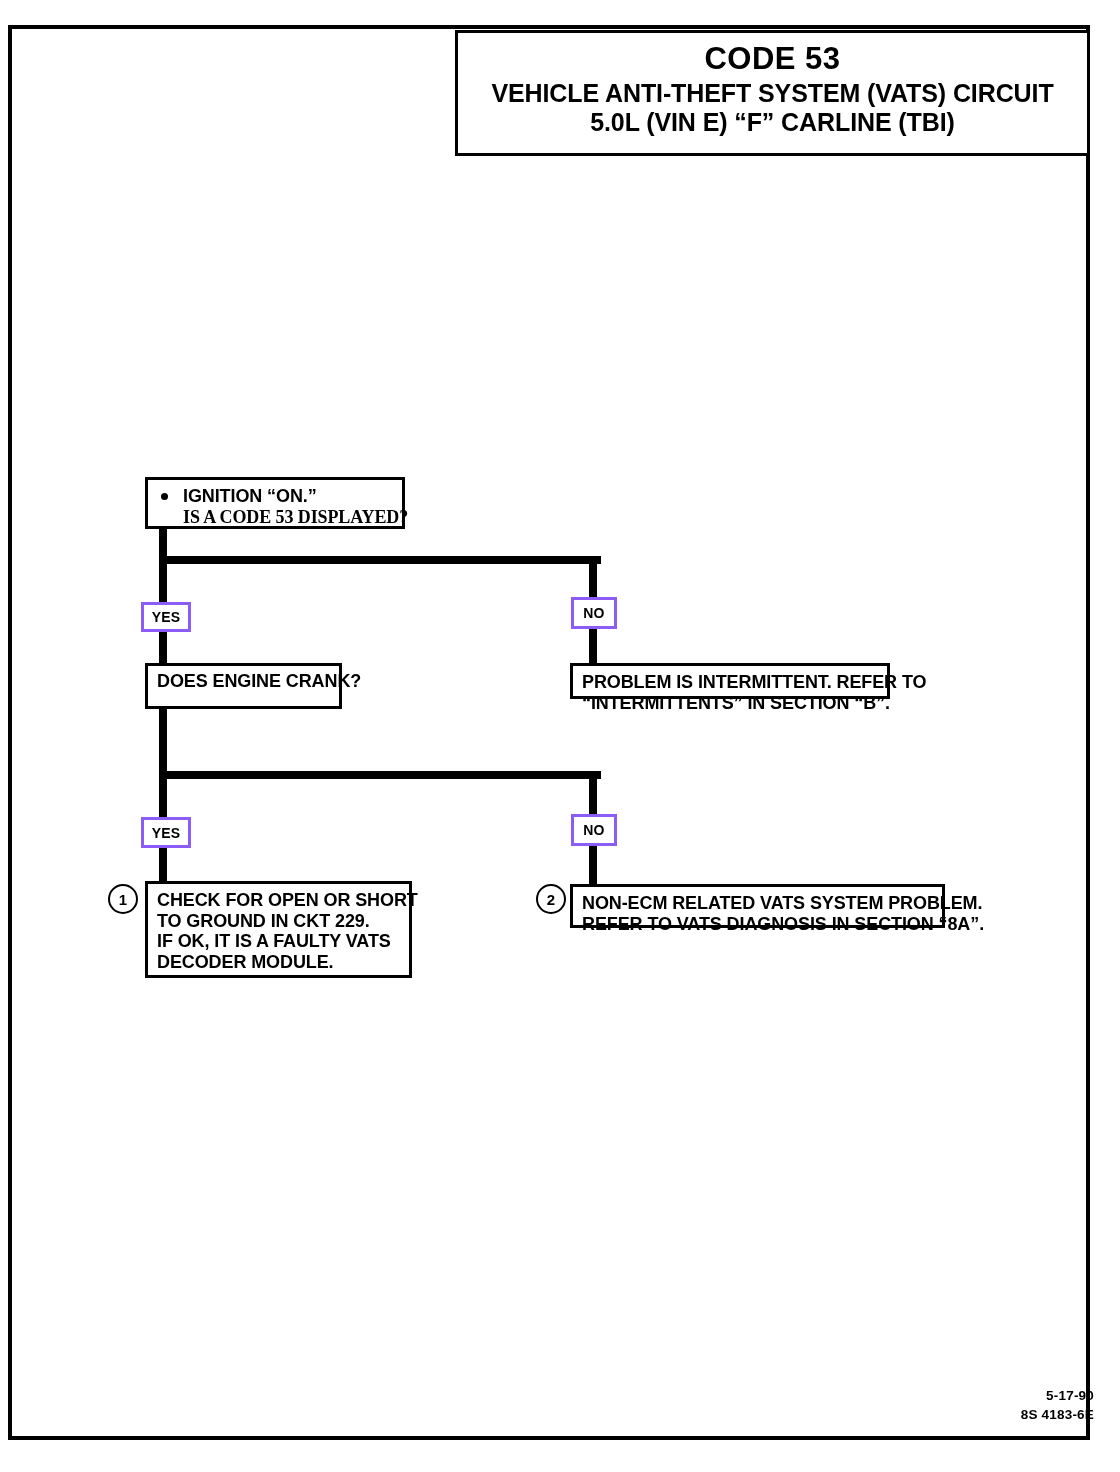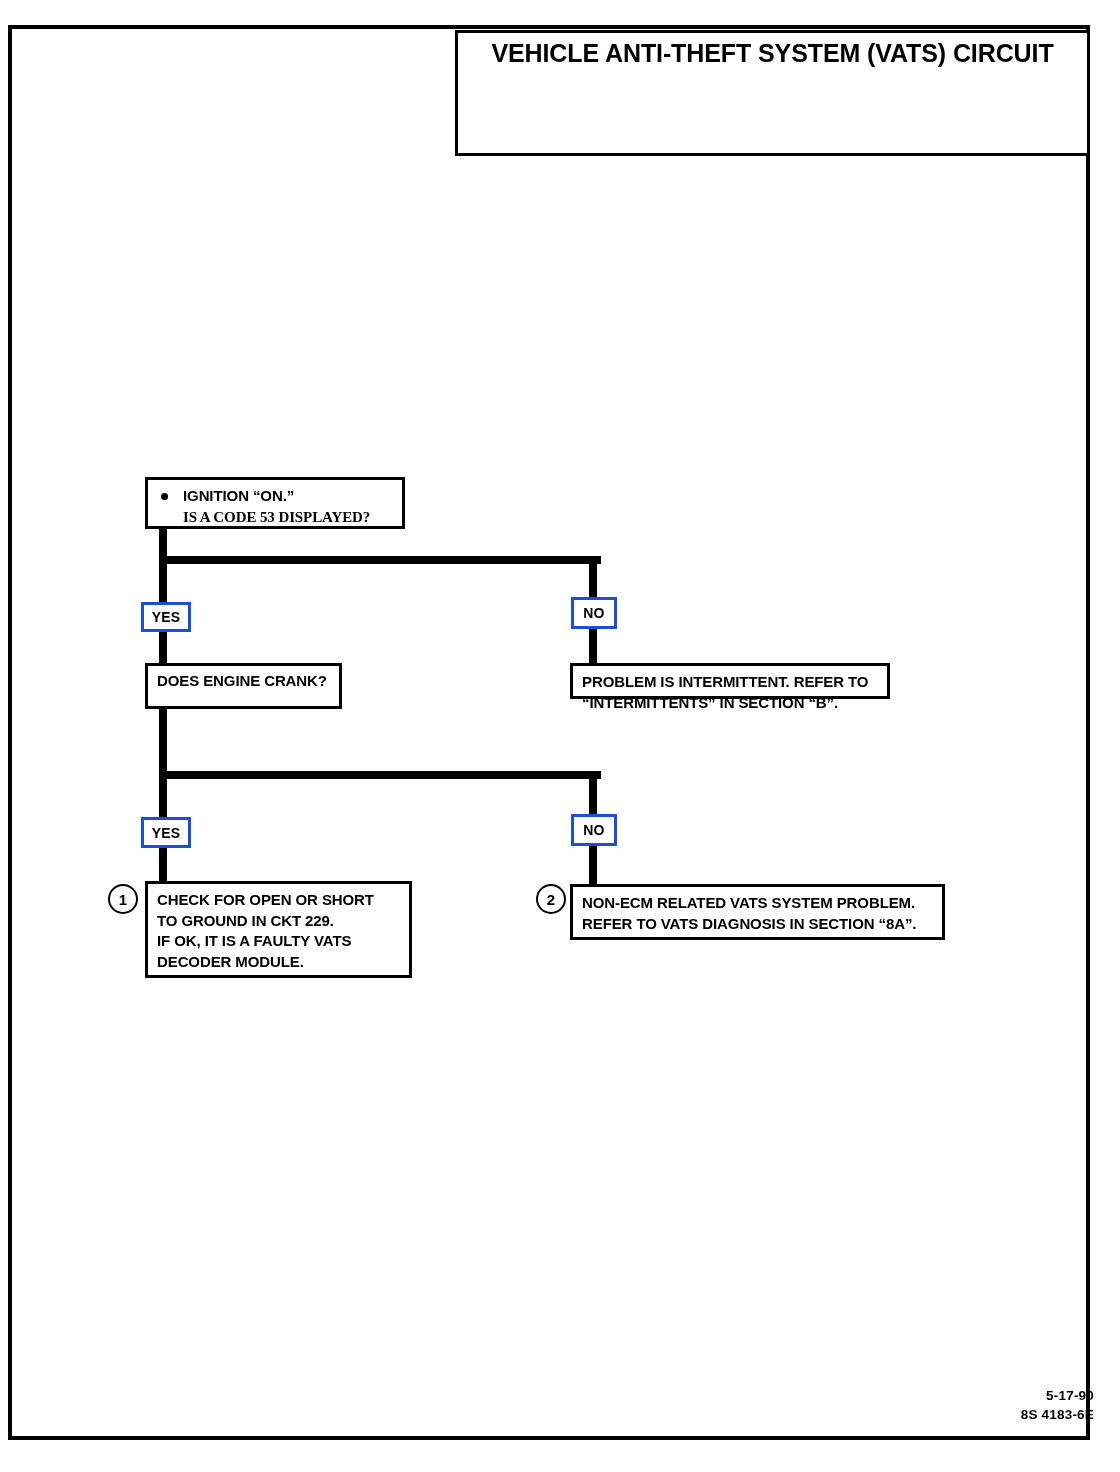--- a/index.html
+++ b/index.html
@@ -54,21 +54,21 @@
     white-space: nowrap;
     text-align: center;
   }
 
   
   .fbox {
     position: absolute;
     border: 3px solid #000;
     box-sizing: border-box;
     background: #fff;
-    font-size: 15px;
+    font-size: 18px;
     font-weight: bold;
     line-height: 20.5px;
     letter-spacing: -0.1px;
     padding: 6px 9px 5px 9px;
     z-index: 3;
   }
   .fbox .ln { white-space: nowrap; }
 
   .bullet-row {
     position: relative;
@@ -79,21 +79,21 @@
     left: 4px;
     top: 7px;
     width: 7px;
     height: 7px;
     background: #000;
     border-radius: 50%;
   }
 
   .label-box {
     position: absolute;
-    border: 3px solid #1d4ed8;
+    border: 3px solid #8b5cf6;
     box-sizing: border-box;
     background: #fff;
     font-size: 14px;
     font-weight: bold;
     letter-spacing: 0.2px;
     display: flex;
     align-items: center;
     justify-content: center;
     z-index: 4;
   }
@@ -138,21 +138,23 @@
     line-height: 19px;
     letter-spacing: 0.2px;
   }
 </style>
 </head>
 <body>
 
 <div id="page-frame"></div>
 
 <div id="title-block">
+  <div id="code-title">CODE 53</div>
   <div class="title-line">VEHICLE ANTI-THEFT SYSTEM (VATS) CIRCUIT</div>
+  <div class="title-line">5.0L  (VIN E)  “F”  CARLINE  (TBI)</div>
 </div>
 
 <div class="fbox" style="left:145px; top:477px; width:260px; height:52px;">
   <div class="bullet-row">
     <span class="bullet-dot"></span>
     <span class="ln">IGNITION “ON.”</span>
   </div>
   <div class="ln" style="padding-left:26px;font-family:Liberation Serif, serif;">IS A CODE 53 DISPLAYED?</div>
 </div>
 
@@ -199,21 +201,21 @@
 <div class="fbox" style="left:145px; top:881px; width:267px; height:97px;">
   <div class="ln">CHECK FOR OPEN OR SHORT</div>
   <div class="ln">TO GROUND IN CKT 229.</div>
   <div class="ln">IF OK, IT IS A FAULTY VATS</div>
   <div class="ln">DECODER MODULE.</div>
 </div>
 
 <div class="circle-num" style="left:536px; top:884px;">
   <span>2</span>
 </div>
-<div class="fbox" style="left:570px; top:884px; width:375px; height:56px;">
+<div class="fbox" style="left:570px; top:884px; width:375px; height:44px;">
   <div class="ln">NON-ECM RELATED VATS SYSTEM PROBLEM.</div>
   <div class="ln">REFER TO VATS DIAGNOSIS IN SECTION “8A”.</div>
 </div>
 
 <div id="footer">
   <div>5-17-90</div>
   <div>8S 4183-6E</div>
 </div>
 
 </body></html>

